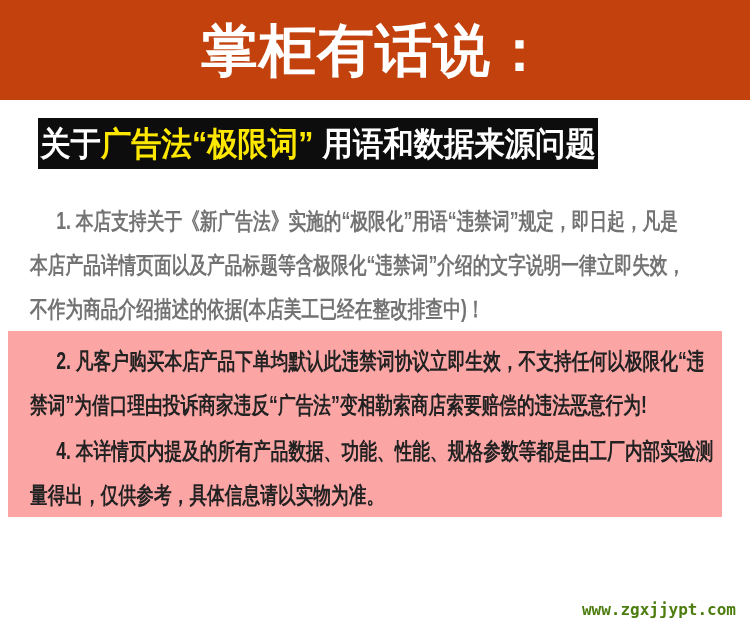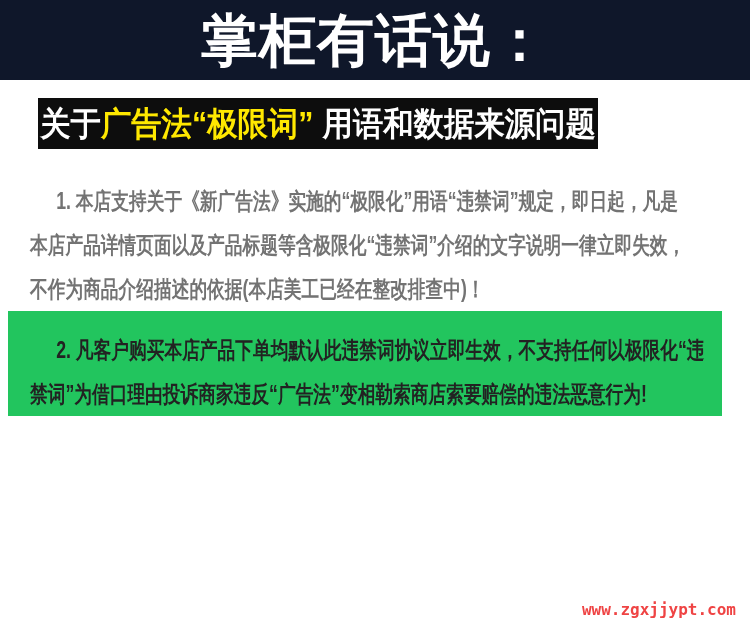--- a/index.html
+++ b/index.html
@@ -6,22 +6,22 @@
   html, body { margin: 0; padding: 0; }
   body {
     width: 750px; height: 642px;
     position: relative;
     background: #ffffff;
     font-family: "Liberation Sans", "DejaVu Sans", sans-serif;
     overflow: hidden;
   }
   
   .banner {
-    height: 80px;
-    background: #0f172a;
+    height: 100px;
+    background: #c2410c;
     display: flex; align-items: center; justify-content: center;
   }
   .banner-title {
     color: #ffffff;
     font-size: 57px;
     font-weight: bold;
     letter-spacing: 1px;
     line-height: 1;
   }
   
@@ -53,33 +53,33 @@
   .para .line {
     white-space: nowrap;
     line-height: 44px;
     transform: scaleX(0.77);
     transform-origin: 0 50%;
   }
   .para .line.first { text-indent: 34px; }
   .c-red { color: #737373; }
   .c-black { color: #222222; }
   .gray-block {
-    background: #22c55e;
+    background: #fca5a5;
     margin: 0 28px 0 8px;
-    padding: 17px 0 0 22px;
+    padding: 8px 0 0 22px;
   }
   .gray-block.p4 { margin-top: -6px; }
   
   .watermark {
     position: absolute;
     top: 600px; right: 14px;
     font-family: "DejaVu Sans Mono", "Liberation Mono", monospace;
     font-size: 16px;
     font-weight: bold;
-    color: #ef4444;
+    color: #4d7c0f;
     letter-spacing: 0px;
   }
 </style>
 </head>
 <body>
 
 <div class="banner">
   <div class="banner-title">掌柜有话说：</div>
 </div>
 
@@ -98,16 +98,22 @@
   </div>
 
   <div class="gray-block">
     <div class="para c-black" style="padding-left:0;">
       <div class="line first">2. 凡客户购买本店产品下单均默认此违禁词协议立即生效，不支持任何以极限化“违</div>
       <div class="line">禁词”为借口理由投诉商家违反“广告法”变相勒索商店索要赔偿的违法恶意行为!</div>
     </div>
   </div>
 
 
+  <div class="gray-block p4">
+    <div class="para c-black" style="padding-left:0;">
+      <div class="line first">4. 本详情页内提及的所有产品数据、功能、性能、规格参数等都是由工厂内部实验测</div>
+      <div class="line">量得出，仅供参考，具体信息请以实物为准。</div>
+    </div>
+  </div>
 
 </div>
 
 <div class="watermark">www.zgxjjypt.com</div>
 
 </body></html>

